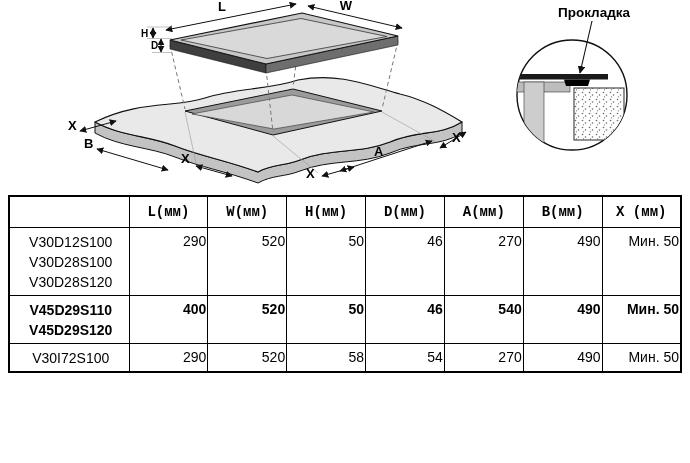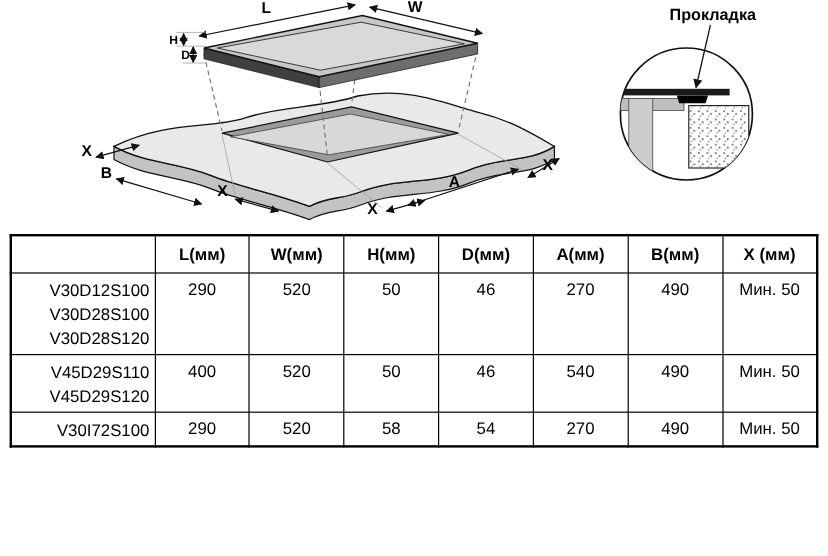--- a/index.html
+++ b/index.html
@@ -7,25 +7,25 @@
   .page{width:690px;height:463px;background:#fff;}
   svg{display:block;}
   .dimlabel{font-family:"Liberation Sans",sans-serif;font-size:13px;font-weight:bold;fill:#000;}
   .dimsmall{font-family:"Liberation Sans",sans-serif;font-size:10px;font-weight:bold;fill:#000;}
   .detaillabel{font-family:"Liberation Sans",sans-serif;font-size:13.5px;font-weight:bold;fill:#000;}
   .dimline{stroke:#111;stroke-width:1;fill:none;}
   .extline{stroke:#999;stroke-width:0.6;fill:none;}
   .dash{stroke:#777;stroke-width:1;stroke-dasharray:4 3;fill:none;}
   table.spec{border-collapse:collapse;table-layout:fixed;width:674px;margin:5px 0 0 8px;border:2px solid #000;}
   table.spec th,table.spec td{border:1px solid #000;font-size:14px;color:#000;overflow:hidden;}
-  table.spec th{font-weight:bold;text-align:center;height:26px;padding:2px 2px;}
-  td.model{text-align:right;vertical-align:top;padding:4px 4px 3px 7px;}
+  table.spec th{font-weight:bold;text-align:center;height:26px;padding:2px 2px;font-family:Liberation Mono, monospace;}
+  td.model{text-align:center;vertical-align:top;padding:4px 4px 3px 7px;}
   td.model div{line-height:20px;white-space:nowrap;}
-  td.val{text-align:center;vertical-align:top;padding-top:5px;}
-  tr.r3{height:66px;} tr.r2{height:45px;} tr.r1{height:26px;}
+  td.val{text-align:right;vertical-align:top;padding-top:5px;}
+  tr.r3{height:66px;} tr.r2{height:45px;font-weight:bold;} tr.r1{height:26px;}
 </style>
 </head>
 <body>
 
 <div class="page">
 
   <svg width="690" height="190" viewBox="0 0 690 190">
     <defs>
       <marker id="arrow" viewBox="0 0 10 10" refX="9" refY="5" markerWidth="7" markerHeight="7" orient="auto-start-reverse">
         <path d="M0,0 L10,5 L0,10 z" fill="#111"></path>

